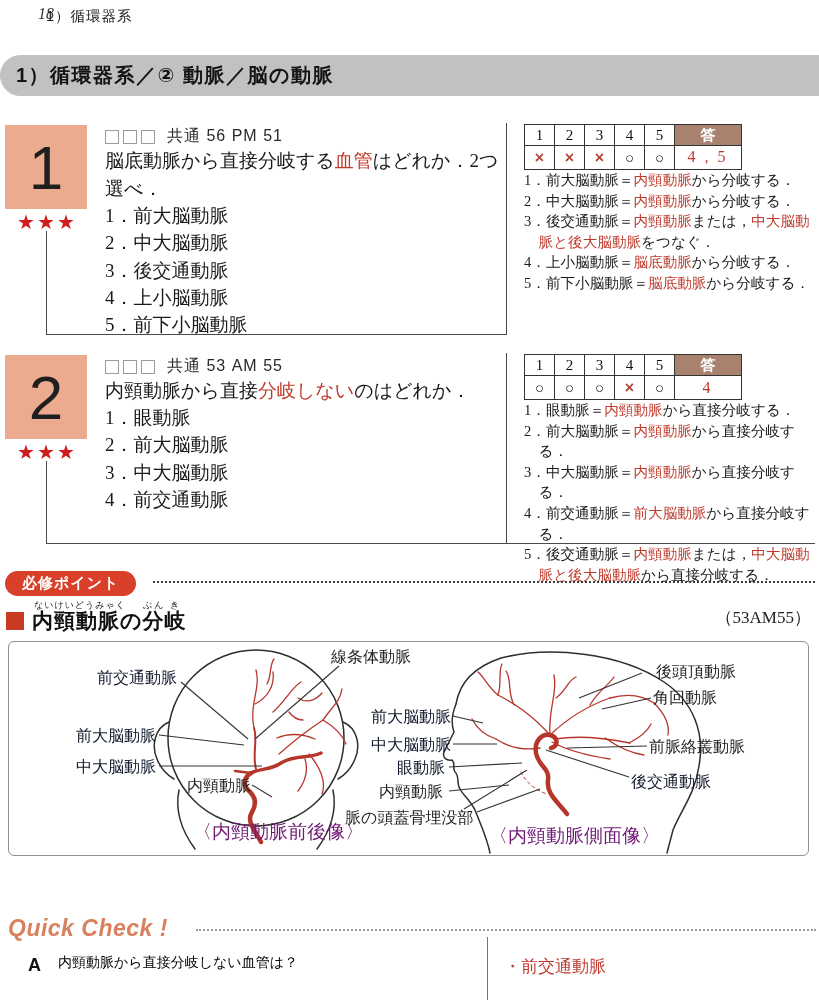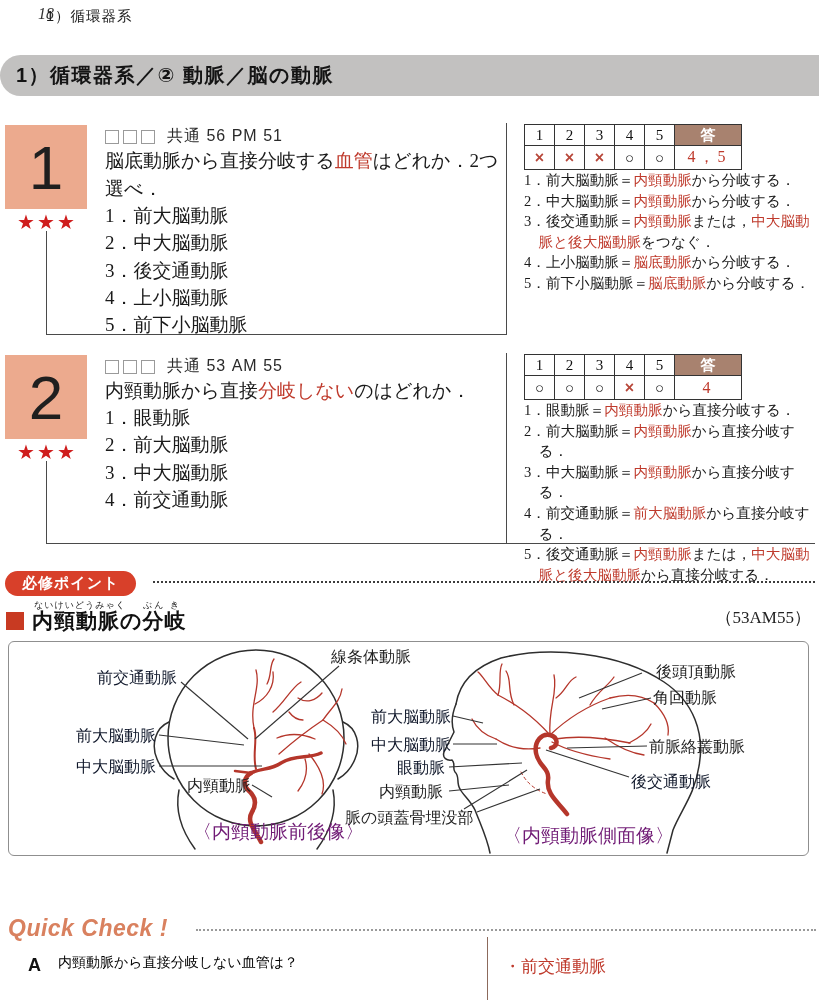--- a/index.html
+++ b/index.html
@@ -63,21 +63,21 @@
   .lbl{position:absolute;font-size:16px;white-space:nowrap;color:#1e1e1e;}
   .lbl.red{color:#0f172a;}
   .cap{position:absolute;font-family:Liberation Sans, sans-serif;font-size:19px;color:#701a75;white-space:nowrap;}
   .l-acom{left:88px;top:26px;}   .l-striate{left:322px;top:5px;}
   .l-aca{left:67px;top:84px;}    .l-mca{left:67px;top:115px;}
   .l-ica{left:178px;top:134px;}  .l-cap-left{left:184px;top:177px;}
   .r-occ{left:635px;top:20px;margin-left:12px;}   .r-ang{left:644px;top:46px;}
   .r-aca{left:362px;top:65px;}   .r-mca{left:362px;top:93px;}
   .r-oph{left:388px;top:116px;}  .r-ica{left:370px;top:140px;}
   .r-cho{left:640px;top:95px;}   .r-pcom{left:622px;top:130px;}
-  .r-skull{left:336px;top:166px;}.r-cap{left:480px;top:181px;margin-left:14px;}
+  .r-skull{left:336px;top:166px;}.r-cap{left:480px;top:181px;}
   
   #qc-title{left:8px;top:915px;font-size:23px;font-weight:bold;font-style:italic;color:#d9815f;letter-spacing:.5px;}
   #dotted2{left:196px;top:929px;width:620px;height:0;border-top:2.6px dotted #9a9a9a;}
   #qc-divider{left:487px;top:937px;width:1.2px;height:63px;background:#8c6a5c;}
   #qc-a{left:28px;top:955px;font-size:18px;font-weight:bold;color:#111;}
   #qc-q{left:58px;top:954px;font-family:Liberation Serif, serif;font-size:14px;color:#000000;}
   #qc-ans{left:504px;top:955px;font-family:"Liberation Serif",serif;font-size:17px;color:#bf3a2c;}
 </style>
 </head>
 <body>

